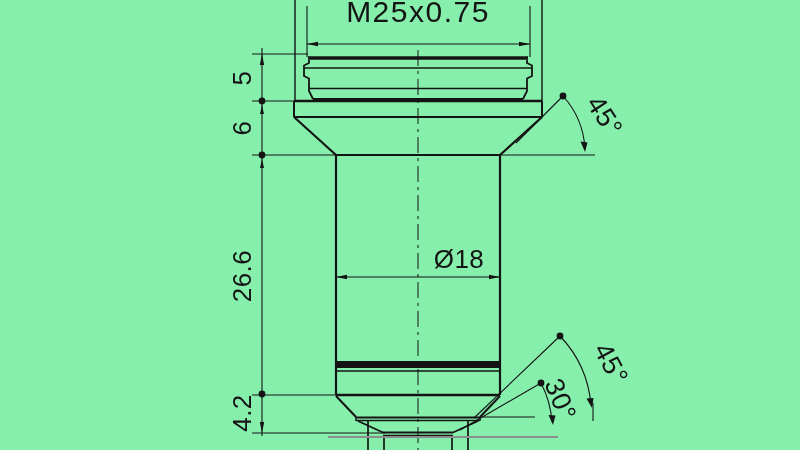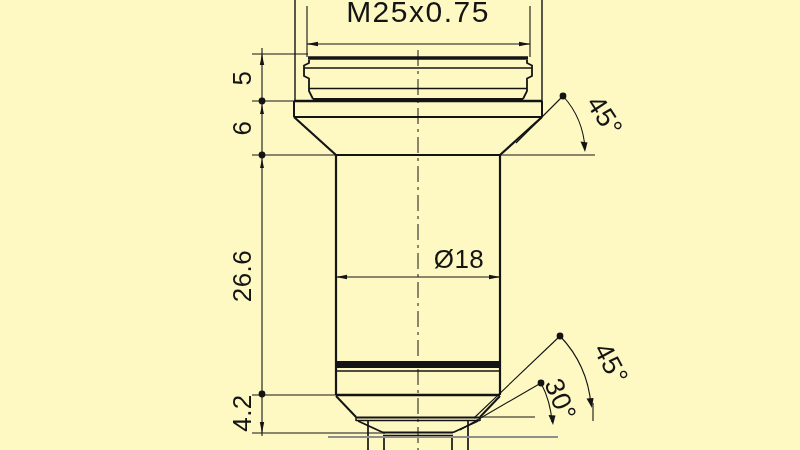--- a/index.html
+++ b/index.html
@@ -1,19 +1,19 @@
 <!DOCTYPE html>
 <html><head>
 <meta charset="utf-8">
 <style>
   html,body{margin:0;padding:0;background:#fff;}
   .canvas{
     position:relative;
     width:800px;height:450px;
-    background:#fef9c3;
+    background:#86efac;
     overflow:hidden;
     font-family:"Liberation Sans", sans-serif;
   }
   svg{display:block;}
   text{
     font-family:"Liberation Sans", sans-serif;
     fill:#141414;
   }
   .dim-text{font-size:26px;letter-spacing:0.5px;}
   .dim-text-big{font-size:30px;letter-spacing:1.5px;}

